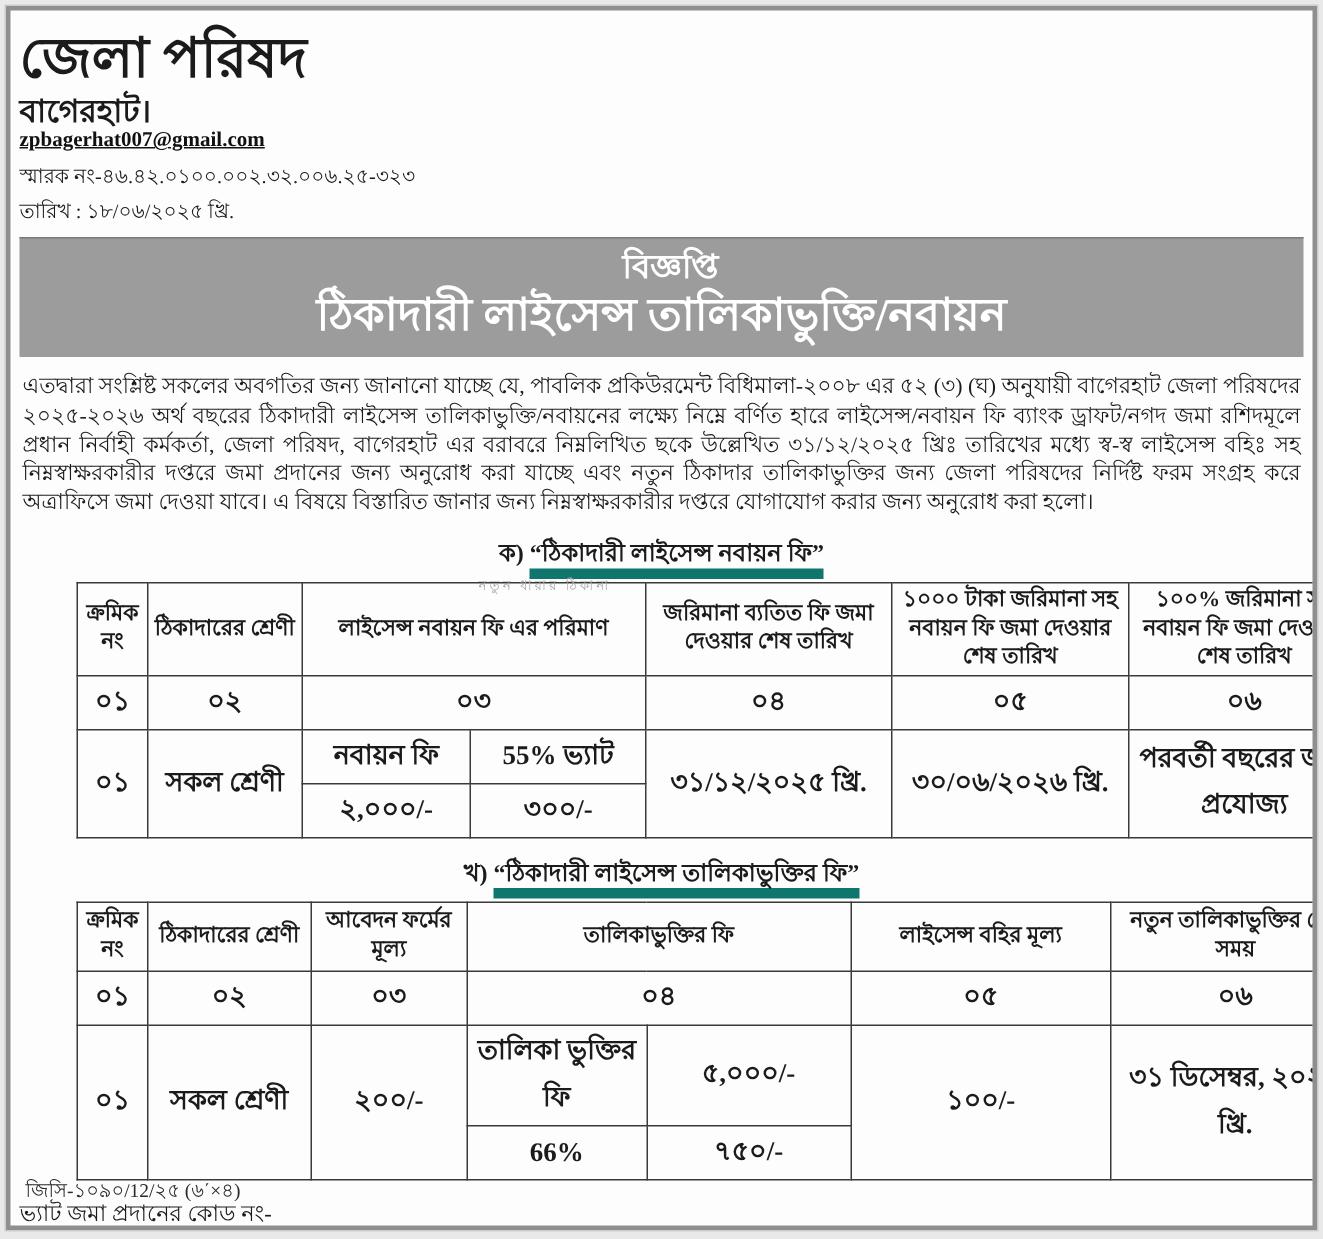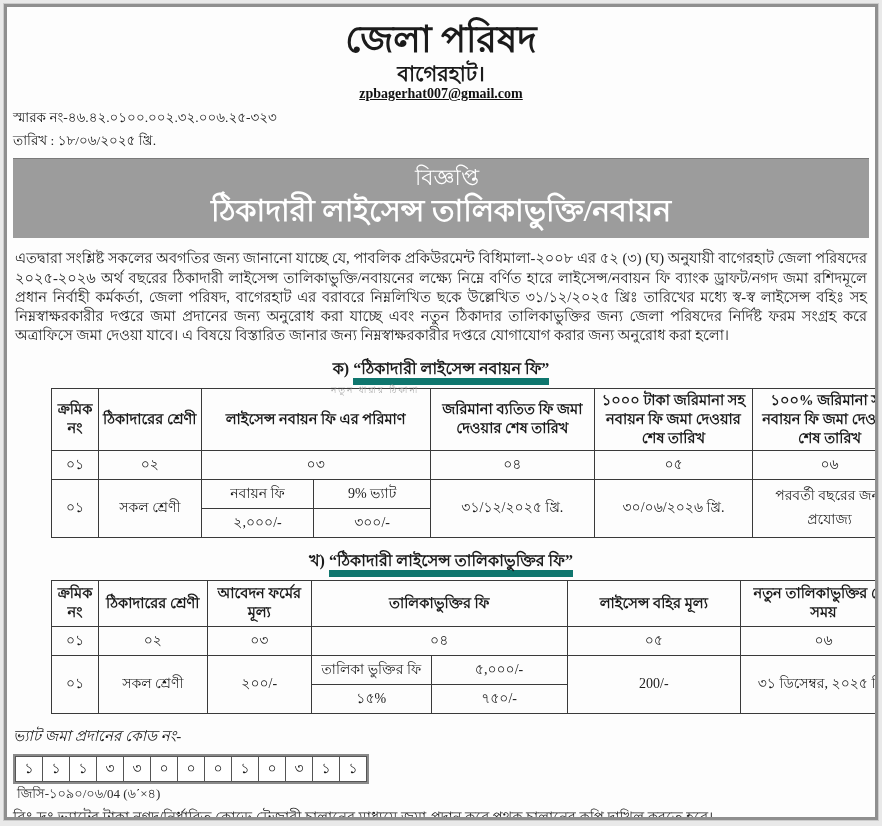--- a/index.html
+++ b/index.html
@@ -12,61 +12,61 @@
   }
   .page {
     position:absolute; left:4px; top:4px; width:874px; height:816px;
     background:#fdfdfd;
     border:3px solid #8f8f8f;
     outline:1px solid #cccccc;
     padding:0 6px;
     overflow:hidden;
   }
   
-  .hdr { text-align:center; }
+  .hdr { text-align:left; }
   .org-title { font-size:37px; font-weight:bold; margin-top:10px; line-height:1.25; }
   .district  { font-size:21px; font-weight:700; line-height:1.1; }
   .link-line { display:block; font-size:14px; font-weight:bold; color:#111; text-decoration:underline; line-height:1.15; }
   .memo-row { display:flex; justify-content:space-between; font-size:13.5px; margin-top:5px;flex-direction:column; }
   
   .banner {
     margin-top:5px; background:#9c9c9c; color:#ffffff; text-align:center;
     padding:5px 0 9px; border-top:1px solid #7a7a7a;
   }
-  .banner-l1 { font-size:22px; font-weight:normal; line-height:1.25;padding-left:12px; }
+  .banner-l1 { font-size:22px; font-weight:bold; line-height:1.25;padding-left:12px; }
   .banner-l2 { font-size:30px; font-weight:bold; line-height:1.25; }
   
   .body-text {
     margin:11px 2px 0; font-size:14.6px; line-height:1.32; text-align:justify;
   }
   
   .sec-head { text-align:center; font-size:16px; font-weight:bold; margin-top:10px; }
   .sec-head .quoted { border-bottom:7px solid #0f766e; padding-bottom:1px; }
   
   table { width:100%; border-collapse:collapse; margin-top:5px; table-layout:fixed;margin-left:38px; }
   th, td { border:1px solid #3a3a3a; text-align:center; vertical-align:middle; padding:2px 3px; }
   th { font-size:14.6px; font-weight:bold; line-height:1.3; }
-  td { font-size:14px; }
+  td { font-size:18px;font-weight:bold; }
   .h-tall th { height:56px; }
   .h-mid  th { height:46px; }
   .num-row td { height:26px; }
   .data-row td { height:25px; }
   
-  .vat-label { font-size:15px; margin-top:10px;font-style:italic; }
+  .vat-label { font-size:15px; margin-top:10px; }
   .vat-boxes { display:inline-flex; margin-top:5px; border:2px solid #8a8a8a; background:#fff; }
   .vat-digit {
     width:28px; height:26px; border:1px solid #555; margin-left:-1px;
     display:flex; align-items:center; justify-content:center; font-size:14px;
   }
   .vat-digit:first-child { margin-left:0; }
   .vat-note { font-size:14.6px; margin-top:22px; }
   
   .print-code { position:absolute; left:10px; bottom:12px; font-size:13px; color:#2a2a2a; }
   
-  .watermark { position:absolute; left:318px; top:376px; pointer-events:none; }
+  .watermark { position:absolute; left:306px; top:376px; pointer-events:none; }
   .wm-tagline { font-size:9px; color:#a8a8a8; letter-spacing:2px; margin-left:6px; }
   .wm-main { font-size:46px; font-weight:bold; line-height:1.0; white-space:nowrap; }
   .wm-green { color:rgba(140,198,160,0.8); }
   .wm-red { color:rgba(236,146,146,0.8); }
 </style>
 </head>
 <body>
 
 <div class="page">
 
@@ -120,21 +120,21 @@
       <td>০২</td>
       <td colspan="2">০৩</td>
       <td>০৪</td>
       <td>০৫</td>
       <td>০৬</td>
     </tr>
     <tr class="data-row">
       <td rowspan="2">০১</td>
       <td rowspan="2">সকল  শ্রেণী</td>
       <td>নবায়ন ফি</td>
-      <td>9% ভ্যাট</td>
+      <td>55% ভ্যাট</td>
       <td rowspan="2">৩১/১২/২০২৫ খ্রি.</td>
       <td rowspan="2">৩০/০৬/২০২৬ খ্রি.</td>
       <td rowspan="2">পরবর্তী বছরের জন্য প্রযোজ্য</td>
     </tr>
     <tr class="data-row">
       <td>২,০০০/-</td>
       <td>৩০০/-</td>
     </tr>
   </tbody>
     </table>
@@ -171,25 +171,25 @@
       <td colspan="2">০৪</td>
       <td>০৫</td>
       <td>০৬</td>
     </tr>
     <tr class="data-row">
       <td rowspan="2">০১</td>
       <td rowspan="2">সকল  শ্রেণী</td>
       <td rowspan="2">২০০/-</td>
       <td>তালিকা ভুক্তির ফি</td>
       <td>৫,০০০/-</td>
-      <td rowspan="2">200/-</td>
+      <td rowspan="2">১০০/-</td>
       <td rowspan="2">৩১ ডিসেম্বর, ২০২৫ খ্রি.</td>
     </tr>
     <tr class="data-row">
-      <td>১৫%</td>
+      <td>66%</td>
       <td>৭৫০/-</td>
     </tr>
   </tbody>
     </table>
 
   
   <div class="vat-label">ভ্যাট জমা প্রদানের কোড নং-</div>
   <div class="vat-boxes">
     <span class="vat-digit">১</span>
     <span class="vat-digit">১</span>
@@ -204,20 +204,20 @@
     <span class="vat-digit">৩</span>
     <span class="vat-digit">১</span>
     <span class="vat-digit">১</span>
   </div>
   <div class="vat-note">বিঃ দ্রঃ ভ্যাটের টাকা নগদ/নির্ধারিত কোডে ট্রেজারী চালানের মাধ্যমে জমা প্রদান করে পৃথক চালানের কপি দাখিল করতে হবে।</div>
 
   
   
 
   
-  <div class="print-code">জিসি-১০৯০/০৬/04 (৬΄×৪)</div>
+  <div class="print-code">জিসি-১০৯০/12/২৫ (৬΄×৪)</div>
 
   
   <div class="watermark">
     <div class="wm-tagline">নতুন ধারার ঠিকানা</div>
   </div>
 
 </div>
 
 </body></html>

